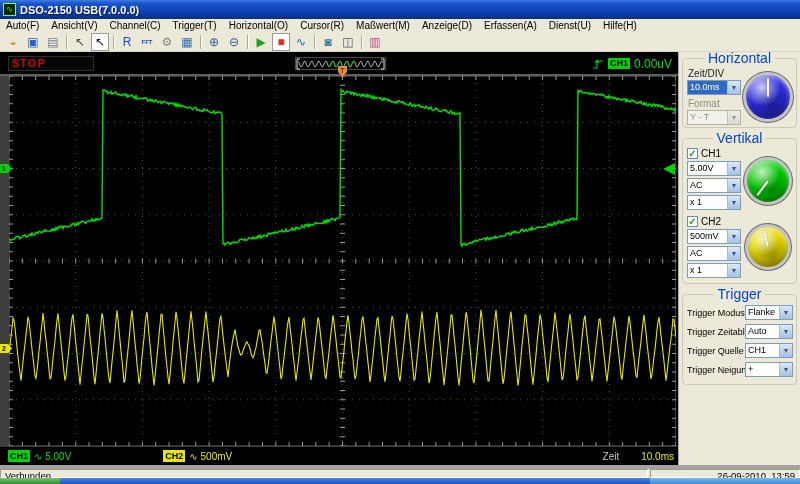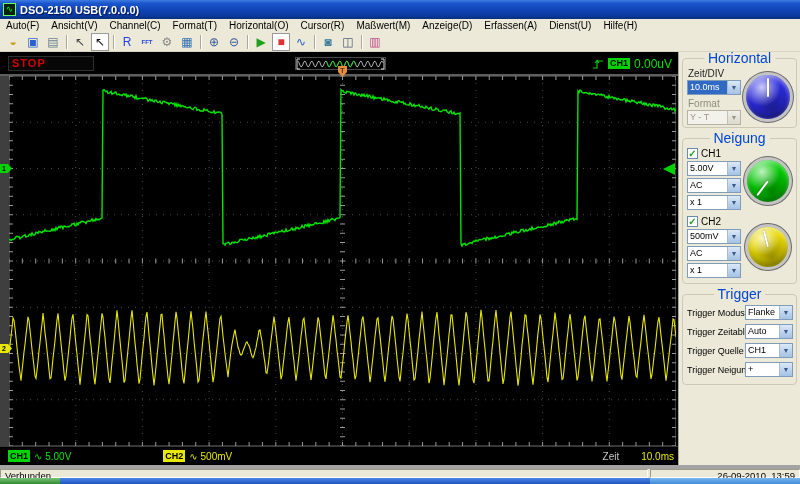--- a/index.html
+++ b/index.html
@@ -115,21 +115,21 @@
     <span class="title-icon">
         <span>∿</span>
       </span>
     <span class="title-text">DSO-2150 USB(7.0.0.0)</span>
   </div>
 
   <div class="menubar">
       <span class="menu-item">Auto(F)</span>
       <span class="menu-item">Ansicht(V)</span>
       <span class="menu-item">Channel(C)</span>
-      <span class="menu-item">Format(T)</span>
+      <span class="menu-item">Trigger(T)</span>
       <span class="menu-item">Horizontal(O)</span>
       <span class="menu-item">Cursor(R)</span>
       <span class="menu-item">Maßwert(M)</span>
       <span class="menu-item">Anzeige(D)</span>
       <span class="menu-item">Erfassen(A)</span>
       <span class="menu-item">Dienst(U)</span>
       <span class="menu-item">Hilfe(H)</span>
     </div>
 
   <div class="toolbar">
@@ -518,21 +518,21 @@
           </div>
           <div class="knob-zone">
             <div class="knob" style="width: 50px; height: 50px; background: radial-gradient(circle at 36% 28%, rgba(255, 255, 255, 0.75), rgba(255, 255, 255, 0) 45%), radial-gradient(circle at 60% 75%, rgba(0, 0, 0, 0.35), rgba(0, 0, 0, 0) 60%), rgb(43, 43, 224);">
                 <div class="ptr" style="height: 19px; transform: translateX(-50%) rotate(180deg);"></div>
               </div>
           </div>
         </div>
       </div>
 
       <div class="group" style="height:146px;">
-        <span class="group-title">Neigung</span>
+        <span class="group-title">Vertikal</span>
         <div class="hv-flex">
           <div class="hv-left">
             <div class="chk-row">
               <span class="checkbox">
                   <span class="check">✓</span>
                 </span>
               <span class="chk-label">CH1</span>
             </div>
             <span class="combo">
               <span class="combo-val">5.00V</span>

